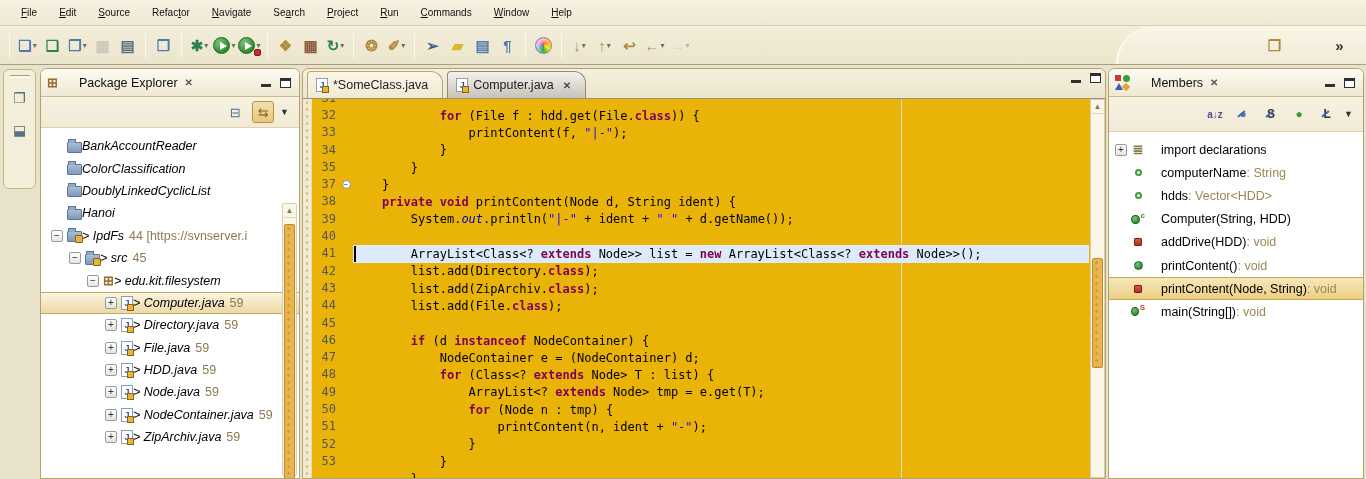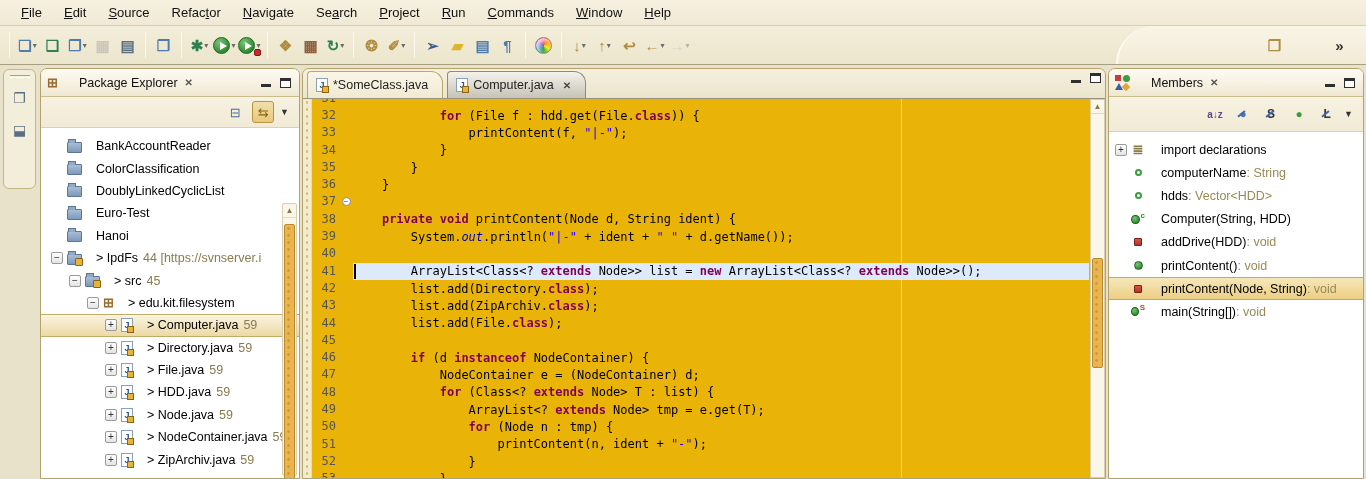--- a/index.html
+++ b/index.html
@@ -2,21 +2,21 @@
 <html><head>
 <meta charset="utf-8">
 <style>
   * { margin:0; padding:0; box-sizing:border-box; }
   html,body { width:1366px; height:479px; overflow:hidden; }
   body { font-family:"Liberation Sans", sans-serif; background:#e9e2cb; position:relative; }
 
   
   .menubar { height:26px; background:linear-gradient(#f6f1e0,#efe9d4); border-bottom:1px solid #d8d0b4;
              display:flex; align-items:center; padding-left:10px; }
-  .menu-item { font-size:13px; color:#111; padding:3px 11px; cursor:default; }
+  .menu-item { font-size:10px; color:#111; padding:3px 11px; cursor:default; }
   .menu-item u { text-decoration:underline; }
 
   
   .toolbar { height:39px; background:linear-gradient(#f3eeda,#ece5cd); border-bottom:1px solid #a89f83;
              display:flex; align-items:center; padding-left:4px; position:relative; }
   .tsep { width:1px; height:26px; background:#cfc6a8; border-right:1px solid #fbf8ee; margin:0 5px; }
   .tbtn { width:25px; height:26px; display:flex; align-items:center; justify-content:center; position:relative; }
   .tbtn .glyph { font-size:15px; font-weight:bold; line-height:1; }
   .tbtn .dd { font-size:8px; color:#6b6b6b; margin-left:1px; }
   .tbtn.disabled { opacity:.42; filter:grayscale(.9); }
@@ -59,21 +59,21 @@
             background:#eab54f radial-gradient(circle at 50% 50%, #cf9934 1px, transparent 1.6px);
             background-size:7px 7px; border:1px solid #b98b2e; }
 
   
   #pkg { left:40px; width:260px; }
   .tree { position:relative; height:100%; padding-top:7px; overflow:hidden; }
   .trow { height:22.4px; display:flex; align-items:center; font-size:12.5px; color:#000;
           white-space:nowrap; overflow:hidden; position:relative; }
   .trow.sel { background:linear-gradient(#faf4e1,#ecd9a4); border-top:1px solid #c2ab66; border-bottom:1px solid #c2ab66; }
   .tsuffix { color:#8a7c50; margin-left:5px; }
-  .tlabel { margin-left:14px; }
+  .tlabel { margin-left:0;font-style:italic; }
   .exp { width:12px; height:12px; border:1px solid #9a9a9a; background:linear-gradient(#fff,#e4e4e4);
          font-size:10px; line-height:10px; text-align:center; color:#333; border-radius:2px; flex:none; margin-right:4px; }
   .expsp { width:16px; flex:none; }
   .ic-folder { position:relative; width:15px; height:11px; flex:none;
                background:linear-gradient(#a9bdd6,#7e99bb); border:1px solid #5f7693; border-radius:1px; margin-top:2px; }
   .ic-folder::before { content:""; position:absolute; top:-4px; left:0px; width:6px; height:3px;
                background:#93aac6; border:1px solid #5f7693; border-bottom:none; }
   .ic-folder.deco::after { content:""; position:absolute; right:-2px; bottom:-2px; width:6px; height:6px;
                background:#e8b33c; border:1px solid #8a6410; border-radius:1px; }
   .ic-pkg { color:#9c6b30; font-weight:bold; font-size:13px; flex:none; }
@@ -299,25 +299,20 @@
           <span class="tlabel">ColorClassification</span>
         </div>
         <div class="trow" style="padding-left: 10px;">
           <span class="expsp"></span>
           <span class="ic-folder"></span>
           <span class="tlabel">DoublyLinkedCyclicList</span>
         </div>
         <div class="trow" style="padding-left: 10px;">
           <span class="expsp"></span>
           <span class="ic-folder"></span>
-          <span class="tlabel">Euro-Test</span>
-        </div>
-        <div class="trow" style="padding-left: 10px;">
-          <span class="expsp"></span>
-          <span class="ic-folder"></span>
           <span class="tlabel">Hanoi</span>
         </div>
         <div class="trow" style="padding-left: 10px;">
           <span class="exp">−</span>
           <span class="ic-folder deco"></span>
           <span class="tlabel">&gt; IpdFs</span>
           <span class="tsuffix">44 [https://svnserver.i</span>
         </div>
         <div class="trow" style="padding-left: 28px;">
           <span class="exp">−</span>
@@ -416,25 +411,20 @@
           </div>
           <div class="cline">
             <span class="lnum">34</span>
             <span class="fold"></span>
             <span class="ctext"><span>        </span><span class="tk-d">}</span></span>
           </div>
           <div class="cline">
             <span class="lnum">35</span>
             <span class="fold"></span>
             <span class="ctext"><span>    </span><span class="tk-d">}</span></span>
-          </div>
-          <div class="cline">
-            <span class="lnum">36</span>
-            <span class="fold"></span>
-            <span class="ctext"><span></span></span>
           </div>
           <div class="cline">
             <span class="lnum">37</span>
             <span class="fold">
               <span class="foldm">−</span>
             </span>
             <span class="ctext"><span>    </span><span class="tk-k">private</span><span class="tk-d"> </span><span class="tk-k">void</span><span class="tk-d"> printContent(Node d, String ident) {</span></span>
           </div>
           <div class="cline">
             <span class="lnum">38</span>

